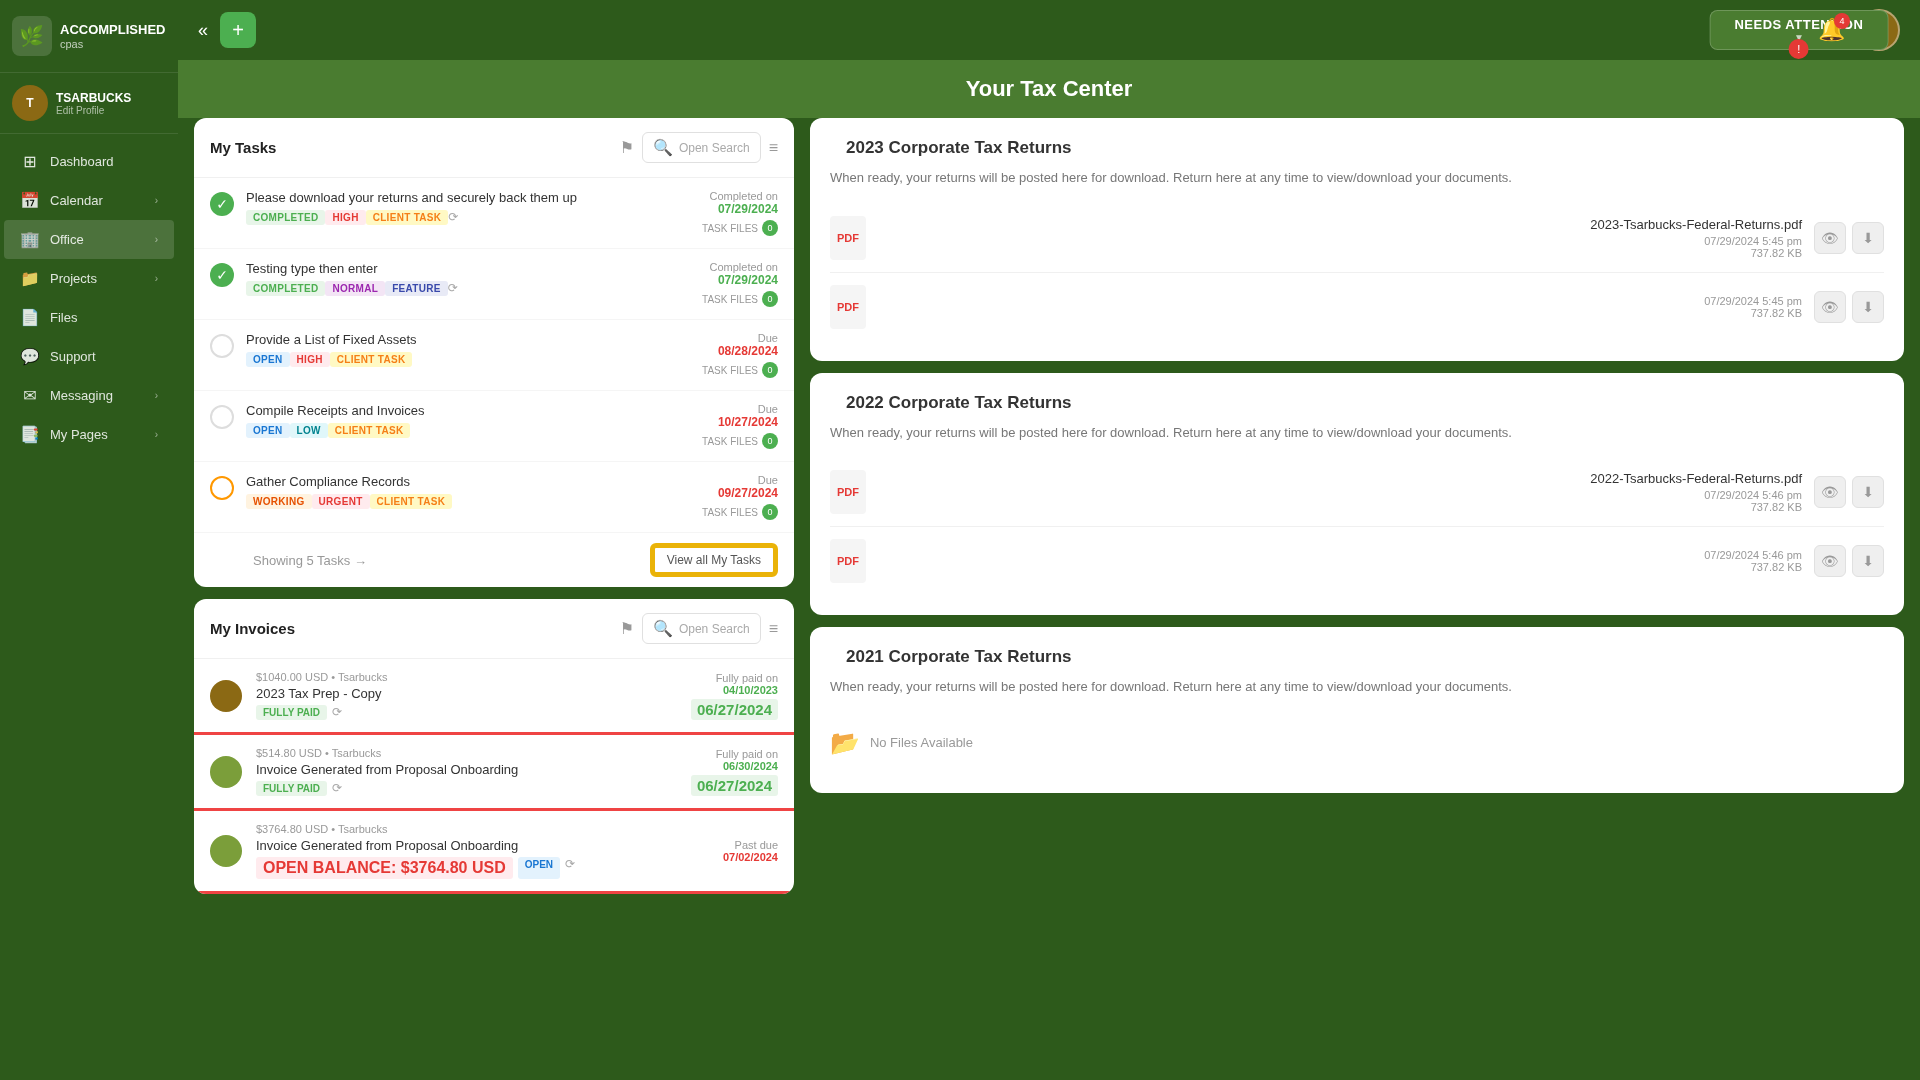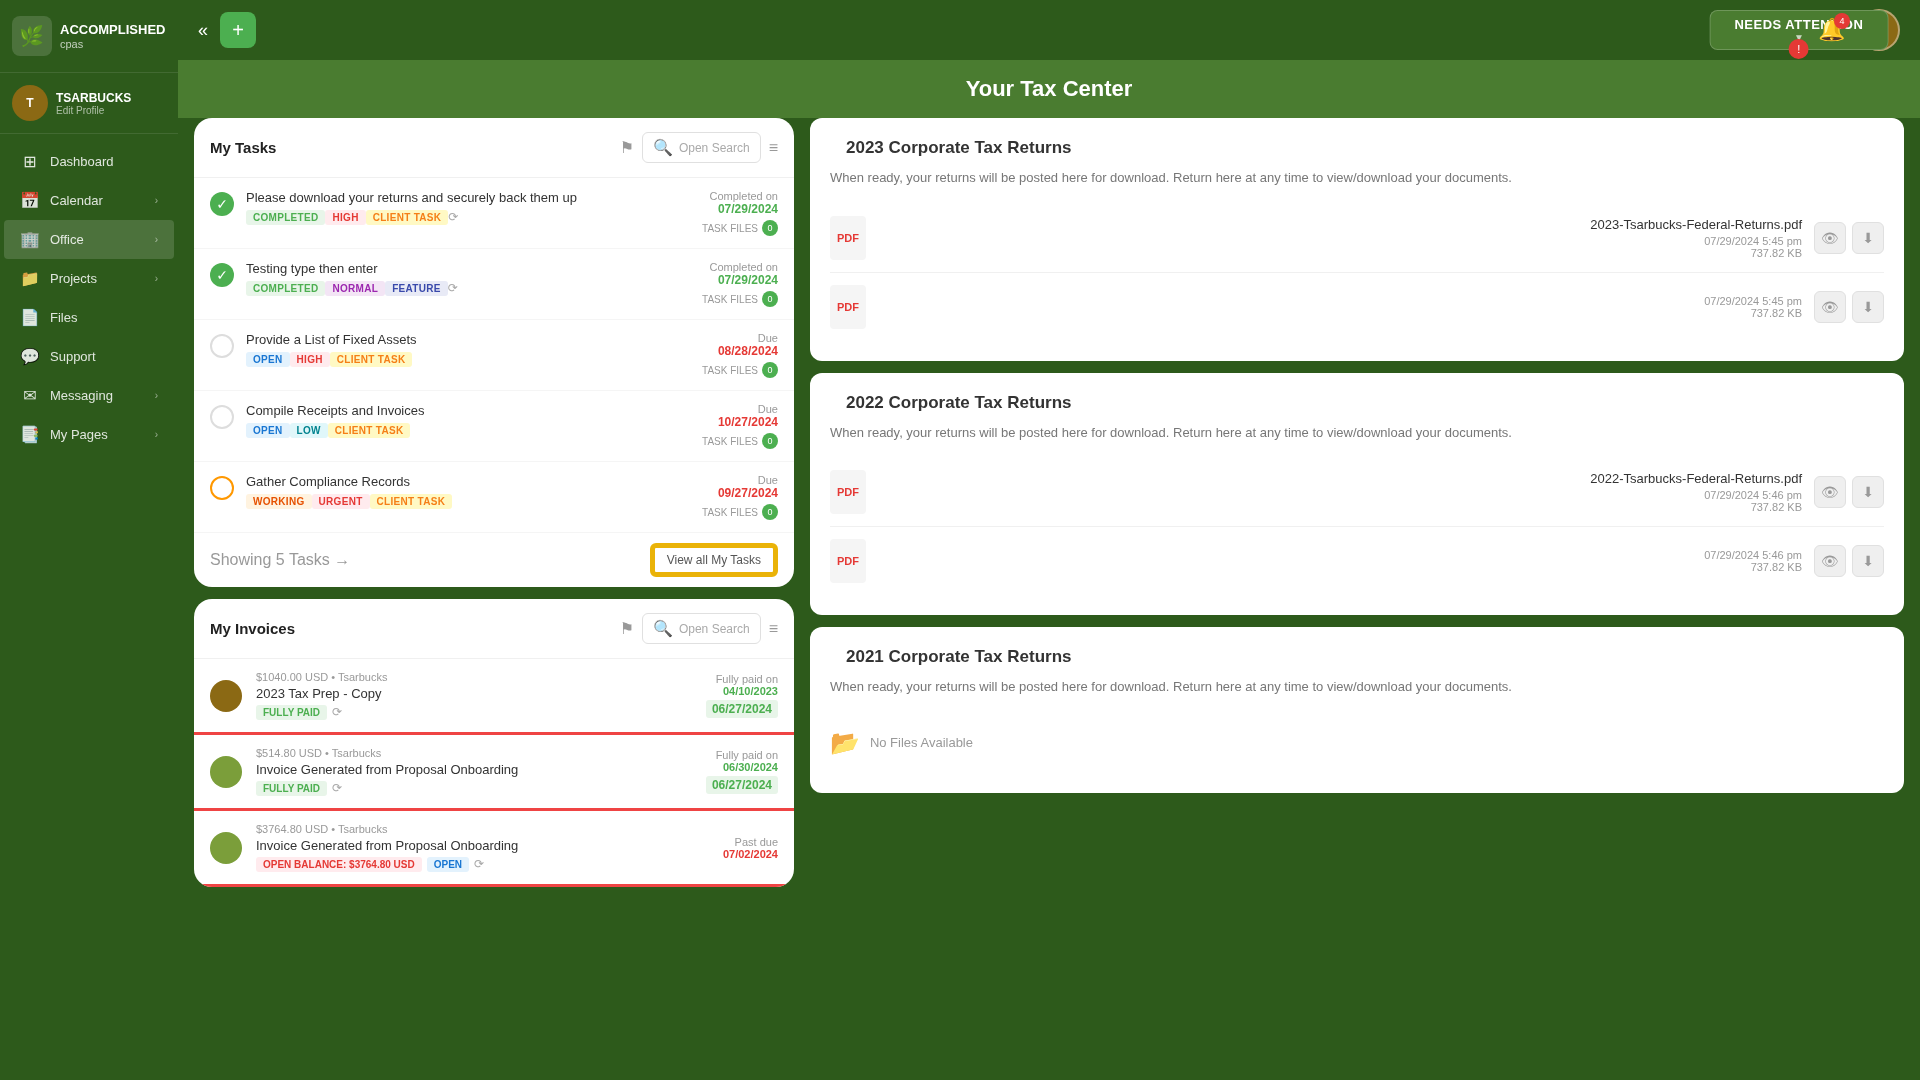--- a/index.html
+++ b/index.html
@@ -124,21 +124,21 @@
       width: 600px;
       min-width: 600px;
       display: flex;
       flex-direction: column;
       gap: 12px;
       overflow-y: auto;
     }
 
     .card {
       background: white;
-      border-radius: 18px;
+      border-radius: 12px;
       overflow: hidden;
     }
 
     .card-header {
       display: flex;
       align-items: center;
       justify-content: space-between;
       padding: 14px 16px;
       border-bottom: 1px solid #f0f0f0;
     }
@@ -195,46 +195,46 @@
     .task-files-badge {
       background: #4CAF50; color: white; border-radius: 50%;
       width: 16px; height: 16px; display: flex; align-items: center; justify-content: center;
       font-size: 9px;
     }
 
     .task-footer {
       padding: 10px 16px;
       display: flex; align-items: center; justify-content: space-between;
     }
-    .showing-text { color: #999; font-size: 16px; }
+    .showing-text { color: #999; font-size: 13px; margin-left: 43px; }
     .view-all-btn {
       border: 5px solid #eab308; border-radius: 6px; padding: 5px 12px;
       font-size: 12px; color: #555; cursor: pointer; background: white;
     }
 
     
     .invoice-item {
       display: flex; align-items: center;
       padding: 12px 16px;
       border-bottom: 3px solid #ef4444;
       gap: 14px;
     }
     .invoice-avatar { width: 32px; height: 32px; border-radius: 50%; background: #8B6914; flex-shrink: 0; }
     .invoice-content { flex: 1; }
     .invoice-meta { font-size: 11px; color: #999; margin-bottom: 3px; }
     .invoice-title { font-size: 13px; color: #333; margin-bottom: 4px; }
     .invoice-tags { display: flex; gap: 5px; }
     .tag-fully-paid { background: #E8F5E9; color: #4CAF50; font-size: 10px; font-weight: 600; padding: 2px 7px; border-radius: 3px; }
-    .tag-open-balance { background: #FFEBEE; color: #e53935; font-size: 10px; font-weight: 600; padding: 2px 7px; border-radius: 3px; }
+    .tag-open-balance { background: #FFEBEE; color: #e53935; font-size: 16px; font-weight: 600; padding: 2px 7px; border-radius: 3px; }
     .tag-open-inv { background: #E3F2FD; color: #1976D2; font-size: 10px; font-weight: 600; padding: 2px 7px; border-radius: 3px; }
     .invoice-right { text-align: right; font-size: 11px; }
     .invoice-status { color: #999; }
     .invoice-date { color: #4CAF50; font-weight: 600; }
     .invoice-date.red { color: #e53935; }
-    .invoice-date-green { color: #4CAF50; font-weight: 600; font-size: 12px; background: #E8F5E9; padding: 2px 6px; border-radius: 3px; margin-top: 3px; display: inline-block; }
+    .invoice-date-green { color: #4CAF50; font-weight: 600; font-size: 15px; background: #E8F5E9; padding: 2px 6px; border-radius: 3px; margin-top: 3px; display: inline-block; }
 
     
     .right-panel {
       flex: 1;
       overflow-y: auto;
     }
 
     .tax-returns-card {
       background: white;
       border-radius: 12px;

